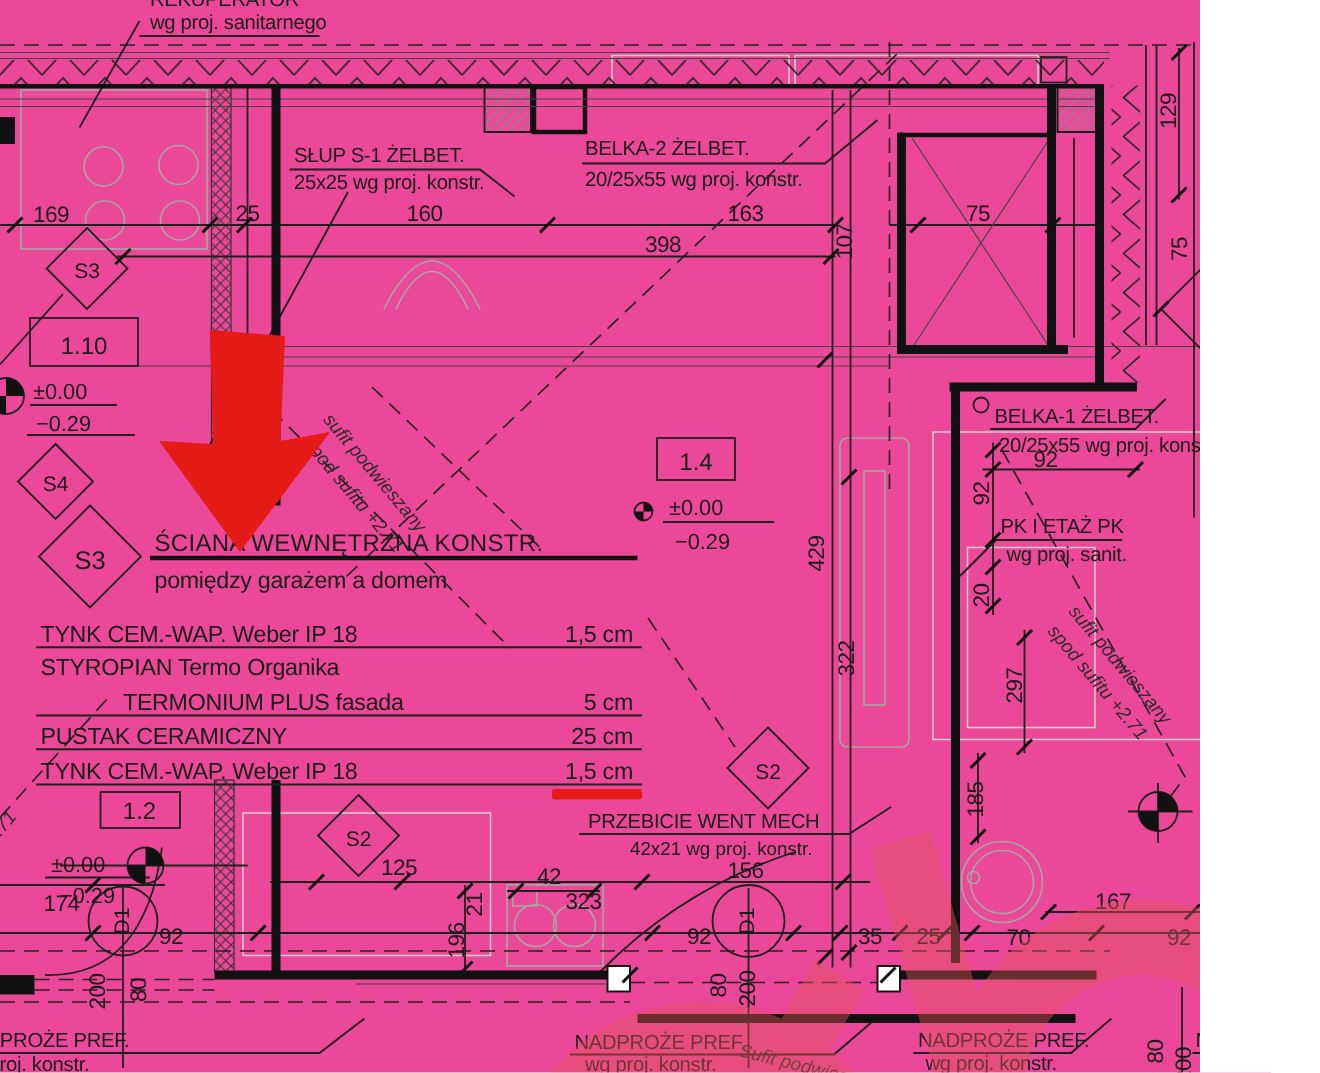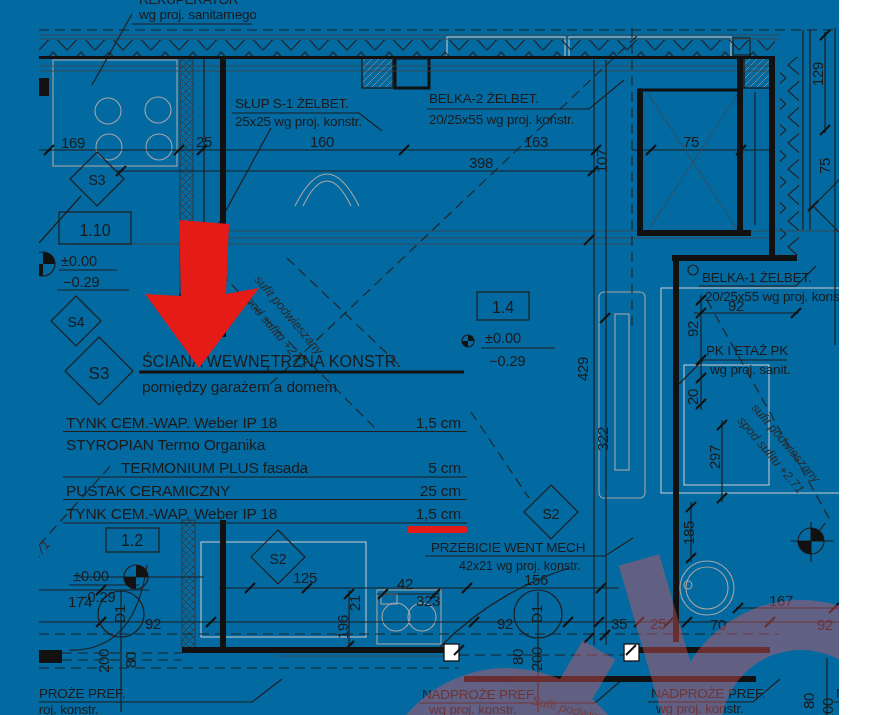--- a/index.html
+++ b/index.html
@@ -1,16 +1,16 @@
 <!DOCTYPE html>
 <html><head>
 <meta charset="utf-8">
 <style>
   html,body{margin:0;padding:0;background:#fff;}
-  #stage{position:relative;width:800px;height:715px;overflow:hidden;background:#0369a1;padding-left:39px;}
+  #stage{position:relative;width:800px;height:715px;overflow:hidden;background:#ec4899;}
   svg{display:block}
   text{font-family:"Liberation Sans",sans-serif;fill:#1b1b1b;}
   .dim{font-size:15px;letter-spacing:-0.3px;}
   .note{font-size:13.5px;letter-spacing:-0.2px;}
   .noteS{font-size:12.5px;}
   .it{font-style:italic;font-size:12.5px;fill:#2b2b2b;}
   .mark{font-size:14px;}
   .big{font-size:17px;}
   .room{font-size:16px;}
   .spec{font-size:15.5px;letter-spacing:-0.2px;}

